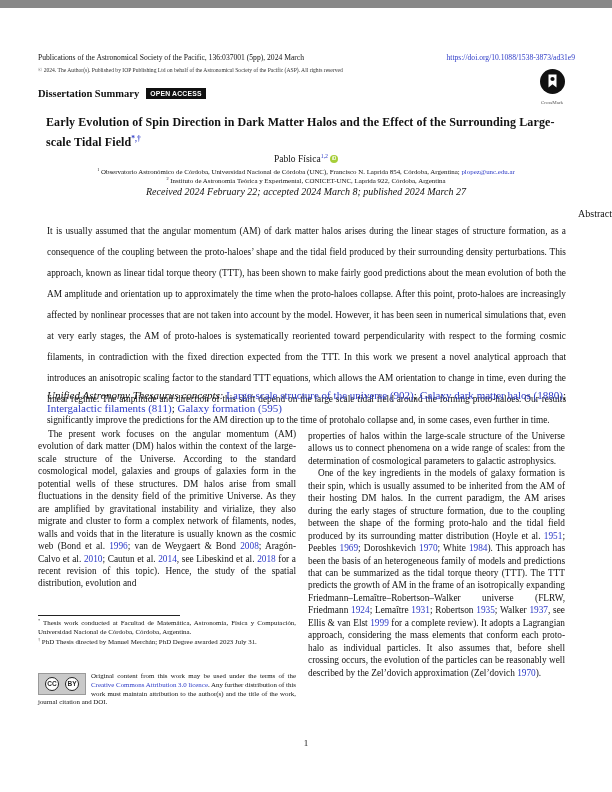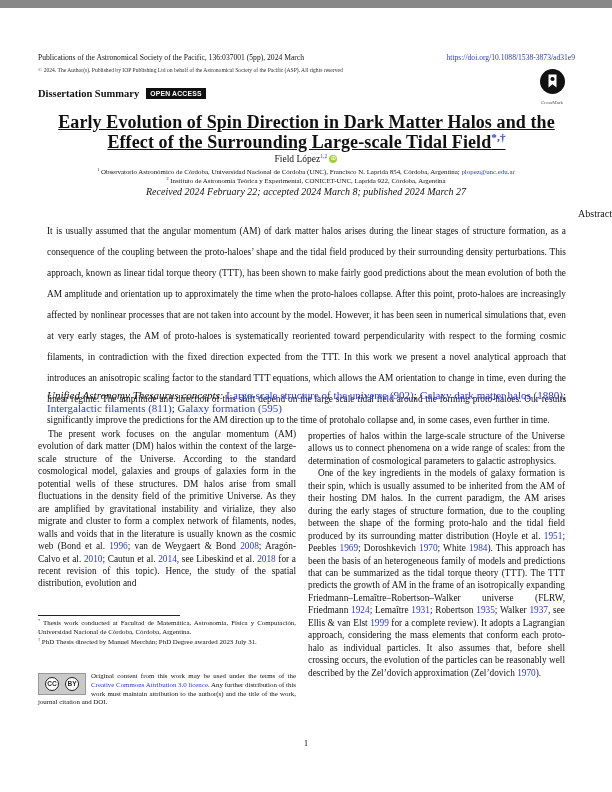--- a/index.html
+++ b/index.html
@@ -27,22 +27,22 @@
   .copyright{position:absolute;left:38px;top:59px;font-size:5.6px;color:#333;}
   .artline{position:absolute;left:38px;top:80px;display:flex;align-items:center;}
   .arttype{font-size:10.5px;font-weight:bold;}
   .oa-badge{display:inline-block;margin-left:7px;background:#101010;color:#fff;
     font-family:"Liberation Sans","DejaVu Sans",sans-serif;font-size:6.8px;font-weight:bold;
     padding:2px 4px 1.5px 4px;letter-spacing:.2px;}
   .crossmark{position:absolute;right:40px;top:60px;width:40px;text-align:center;}
   .crossmark .cm-label{font-size:5px;color:#555;margin-top:1px;}
 
   
-  .title{position:absolute;left:46px;right:45px;top:104px;text-align:center;
-    font-size:18px;font-weight:bold;line-height:20px;letter-spacing:.1px;text-decoration:underline;}
+  .title{position:absolute;left:46px;right:45px;top:104px;
+    font-size:12px;font-weight:bold;line-height:20px;letter-spacing:.1px;}
   .author{position:absolute;left:0;right:0;top:146px;text-align:center;font-size:9.5px;}
   .orcid{display:inline-block;width:8px;height:8px;border-radius:50%;background:#a6ce39;color:#fff;
     font-family:"Liberation Sans",sans-serif;font-size:4.5px;line-height:8px;text-align:center;
     vertical-align:2px;margin-left:2px;font-weight:bold;}
   .affils{position:absolute;left:20px;right:20px;top:159px;text-align:center;font-size:6.9px;line-height:9px;}
   .dates{position:absolute;left:0;right:0;top:178px;text-align:center;font-size:10px;font-style:italic;}
 
   
   .abs-head{position:absolute;left:0;right:0;top:200px;text-align:right;font-size:10px;font-weight:normal;}
   .abs-body{position:absolute;left:47px;right:46px;top:213px;font-size:9.3px;line-height:21px;
@@ -91,21 +91,21 @@
       <circle cx="13.5" cy="13.5" r="12.5" fill="#111"></circle>
       <path d="M9.5 6.5 h8 v13 l-4 -3.2 l-4 3.2 z" fill="#fff"></path>
       <circle cx="13.5" cy="11" r="2.1" fill="#111"></circle>
     </svg>
     <div class="cm-label">CrossMark</div>
   </div>
 
   <div class="title"><span>Early Evolution of Spin Direction in Dark Matter Halos and the Effect of the Surrounding Large-scale Tidal Field</span><span class="s-suplink">*,†</span></div>
 
   <div class="author">
-    <span><span>Field López</span><span class="s-suplink">1,2</span></span><span class="orcid">iD</span>
+    <span><span>Pablo Física</span><span class="s-suplink">1,2</span></span><span class="orcid">iD</span>
   </div>
 
   <div class="affils">
     <div><span class="s-sup">1</span><span> Observatorio Astronómico de Córdoba, Universidad Nacional de Córdoba (UNC), Francisco N. Laprida 854, Córdoba, Argentina; </span><span class="s-link">plopez@unc.edu.ar</span></div>
     <div><span class="s-sup">2</span><span> Instituto de Astronomía Teórica y Experimental, CONICET-UNC, Laprida 922, Córdoba, Argentina</span></div>
   </div>
 
   <div class="dates">Received 2024 February 22; accepted 2024 March 8; published 2024 March 27</div>
 
   <div class="abs-head">Abstract</div>

